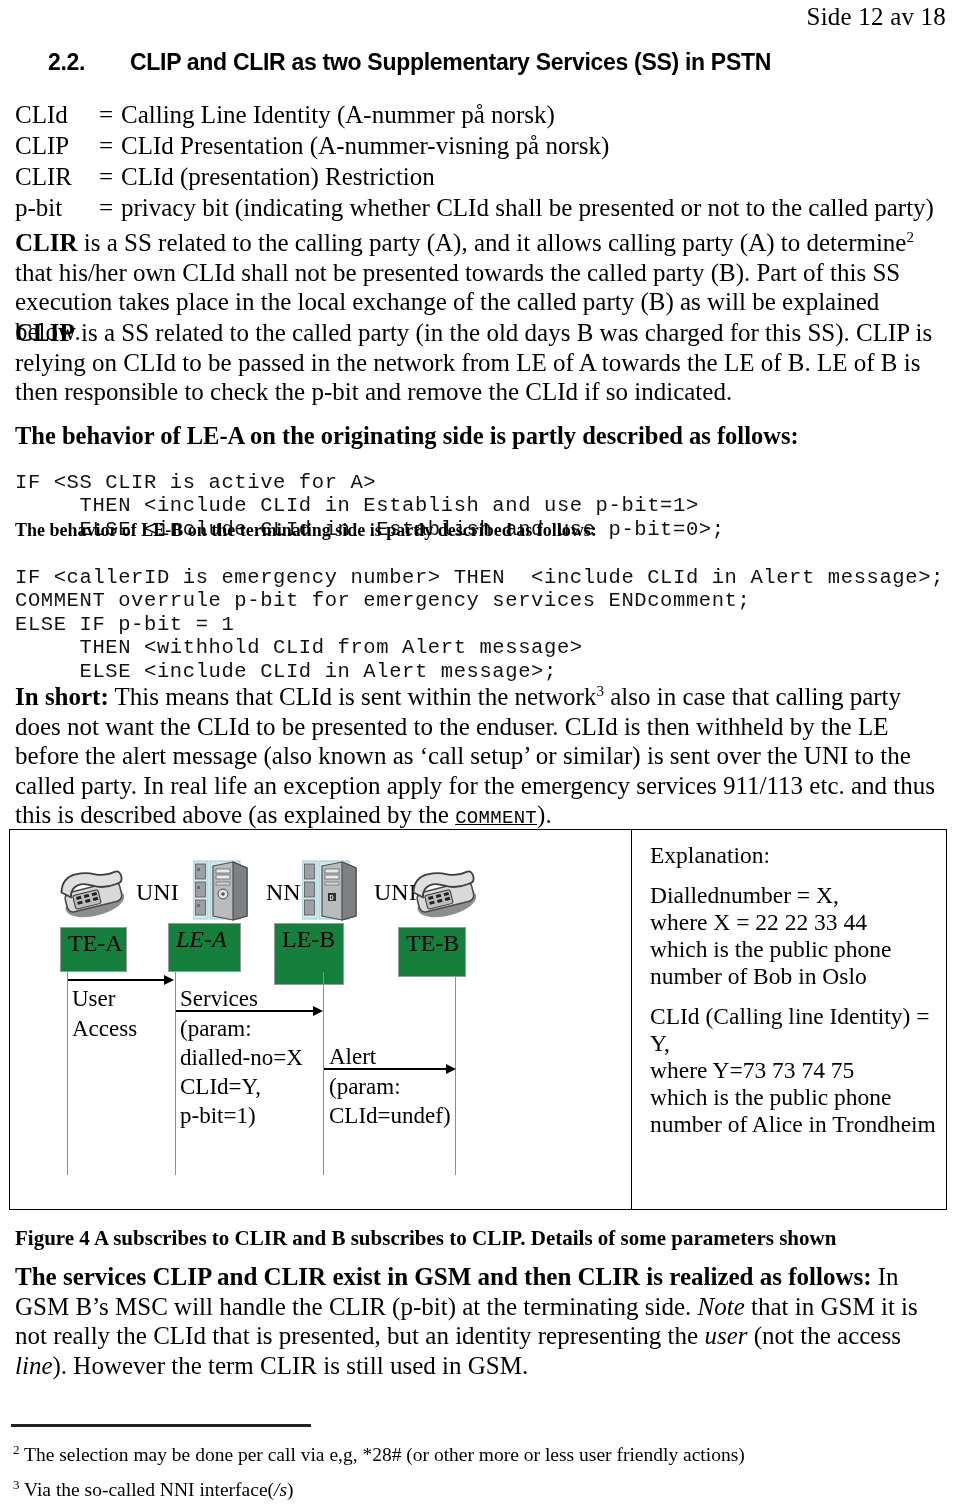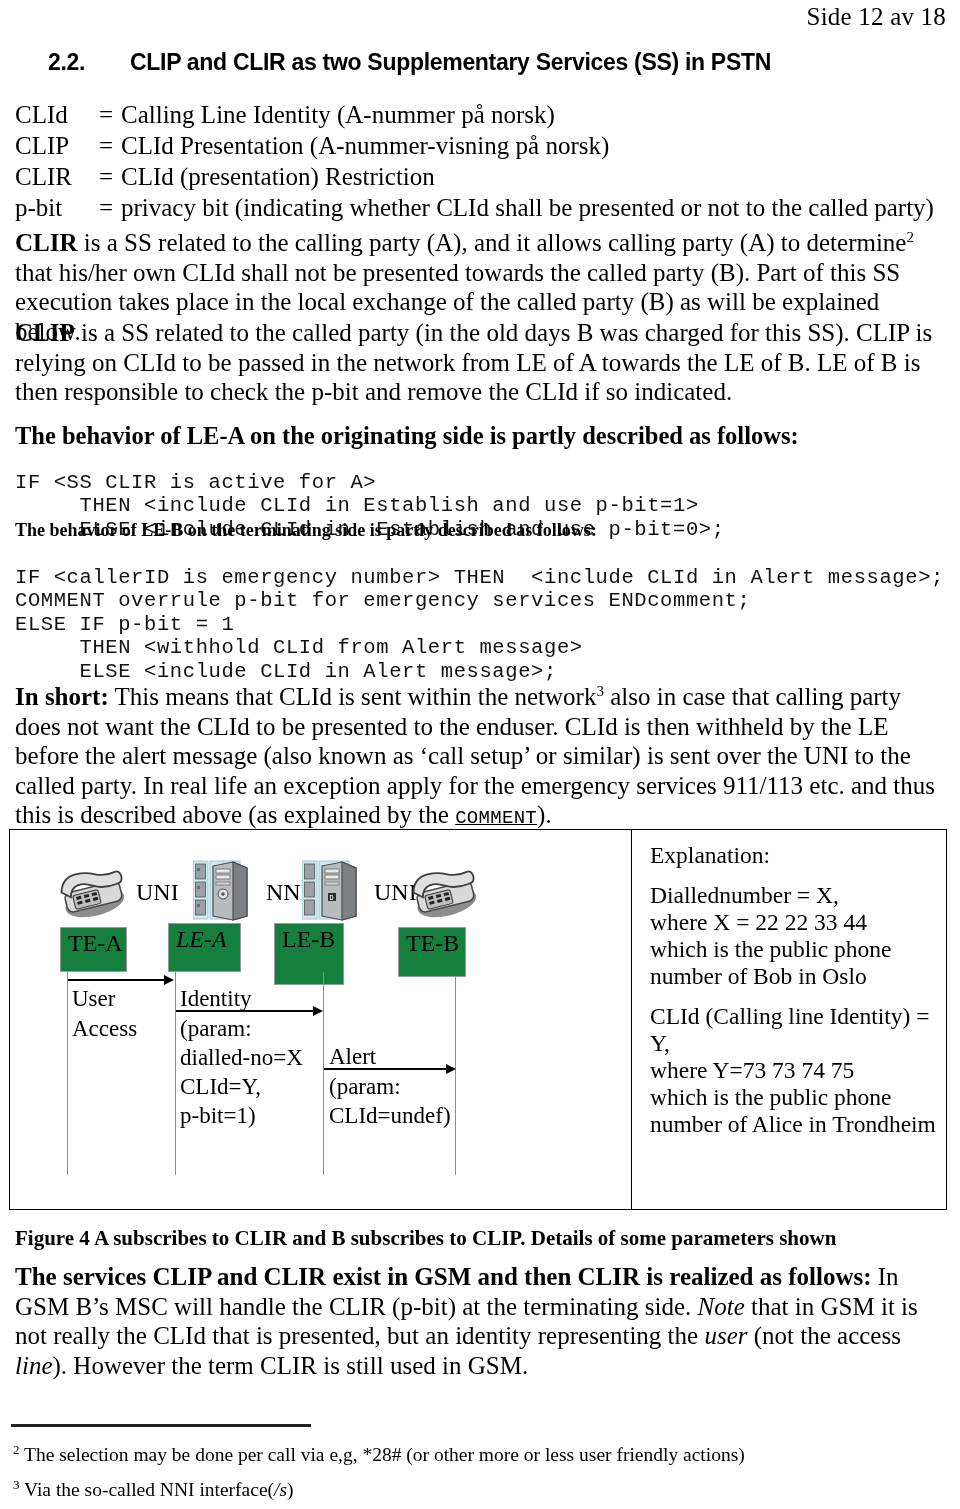--- a/index.html
+++ b/index.html
@@ -366,21 +366,21 @@
         <div class="lifeline" style="left:57px; top:142px; height:203px;"></div>
         <div class="lifeline" style="left:165px; top:142px; height:203px;"></div>
         <div class="lifeline" style="left:313px; top:142px; height:203px;"></div>
         <div class="lifeline" style="left:445px; top:147px; height:198px;"></div>
 
         <div class="msg-line" style="left:58px; top:149px; width:97px;"></div>
         <div class="msg-arrow" style="left:154px; top:145px;"></div>
         <div class="msg-label" style="left:62px; top:155px;">User</div>
         <div class="msg-label" style="left:62px; top:185px;">Access</div>
 
-        <div class="msg-label" style="left:170px; top:155px;">Identity</div>
+        <div class="msg-label" style="left:170px; top:155px;">Services</div>
         <div class="msg-line" style="left:166px; top:180px; width:138px;"></div>
         <div class="msg-arrow" style="left:303px; top:176px;"></div>
         <div class="msg-label" style="left:170px; top:185px;">(param:</div>
         <div class="msg-label" style="left:170px; top:214px;">dialled-no=X</div>
         <div class="msg-label" style="left:170px; top:243px;">CLId=Y,</div>
         <div class="msg-label" style="left:170px; top:272px;">p-bit=1)</div>
 
         <div class="msg-label" style="left:319px; top:213px;">Alert</div>
         <div class="msg-line" style="left:314px; top:238px; width:123px;"></div>
         <div class="msg-arrow" style="left:436px; top:234px;"></div>

